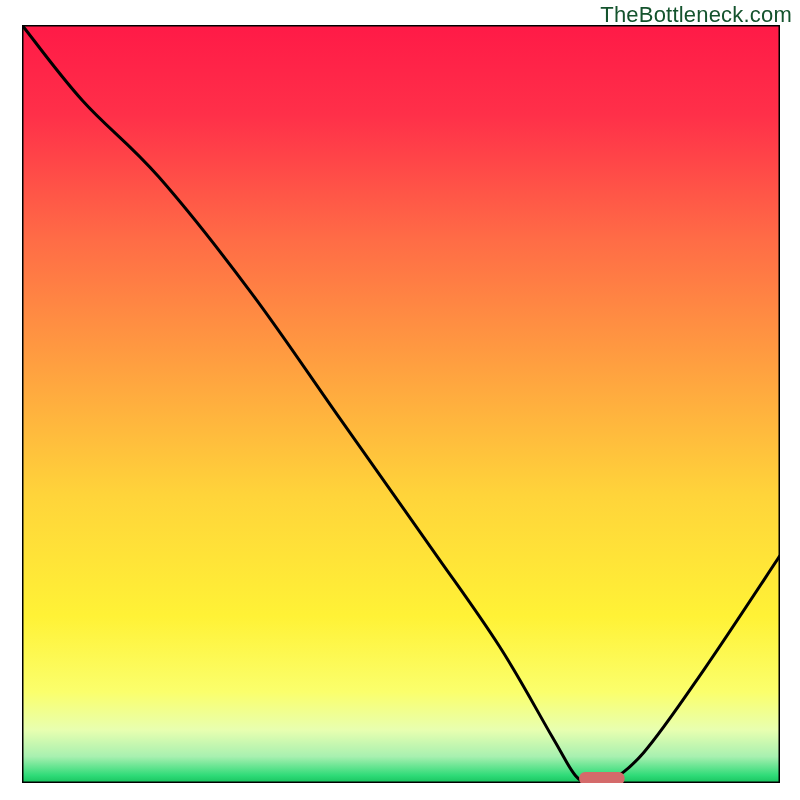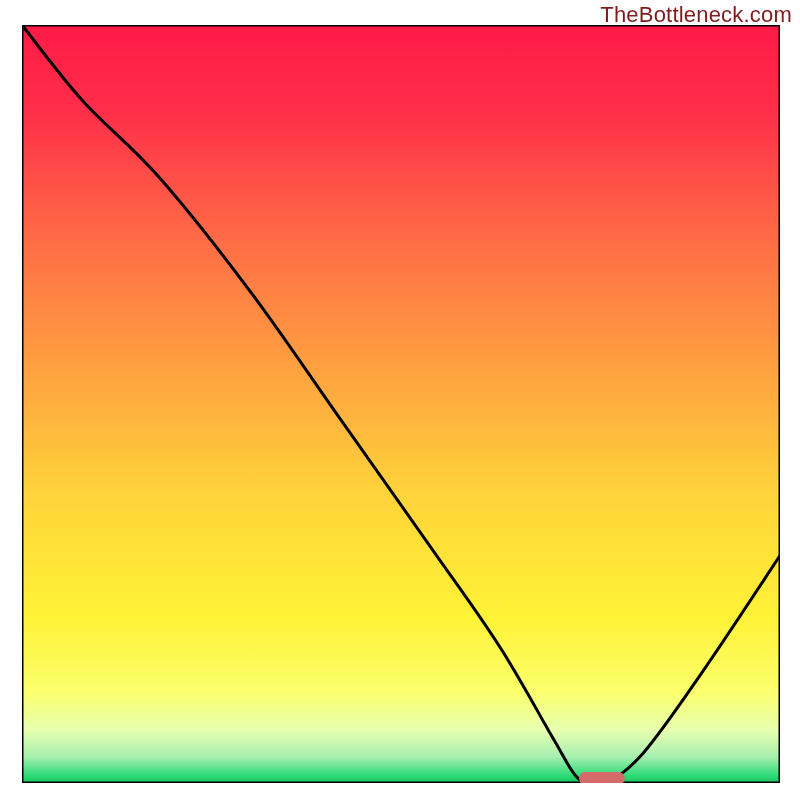--- a/index.html
+++ b/index.html
@@ -13,21 +13,21 @@
   .container {
     position: relative;
     width: 800px;
     height: 800px;
   }
   .watermark {
     position: absolute;
     top: 2px;
     right: 8px;
     font-size: 22px;
-    color: #7f1d1d;
+    color: #14532d;
     font-weight: 500;
     letter-spacing: 0.2px;
   }
   .plot {
     position: absolute;
     left: 22px;
     top: 25px;
     width: 758px;
     height: 758px;
   }

